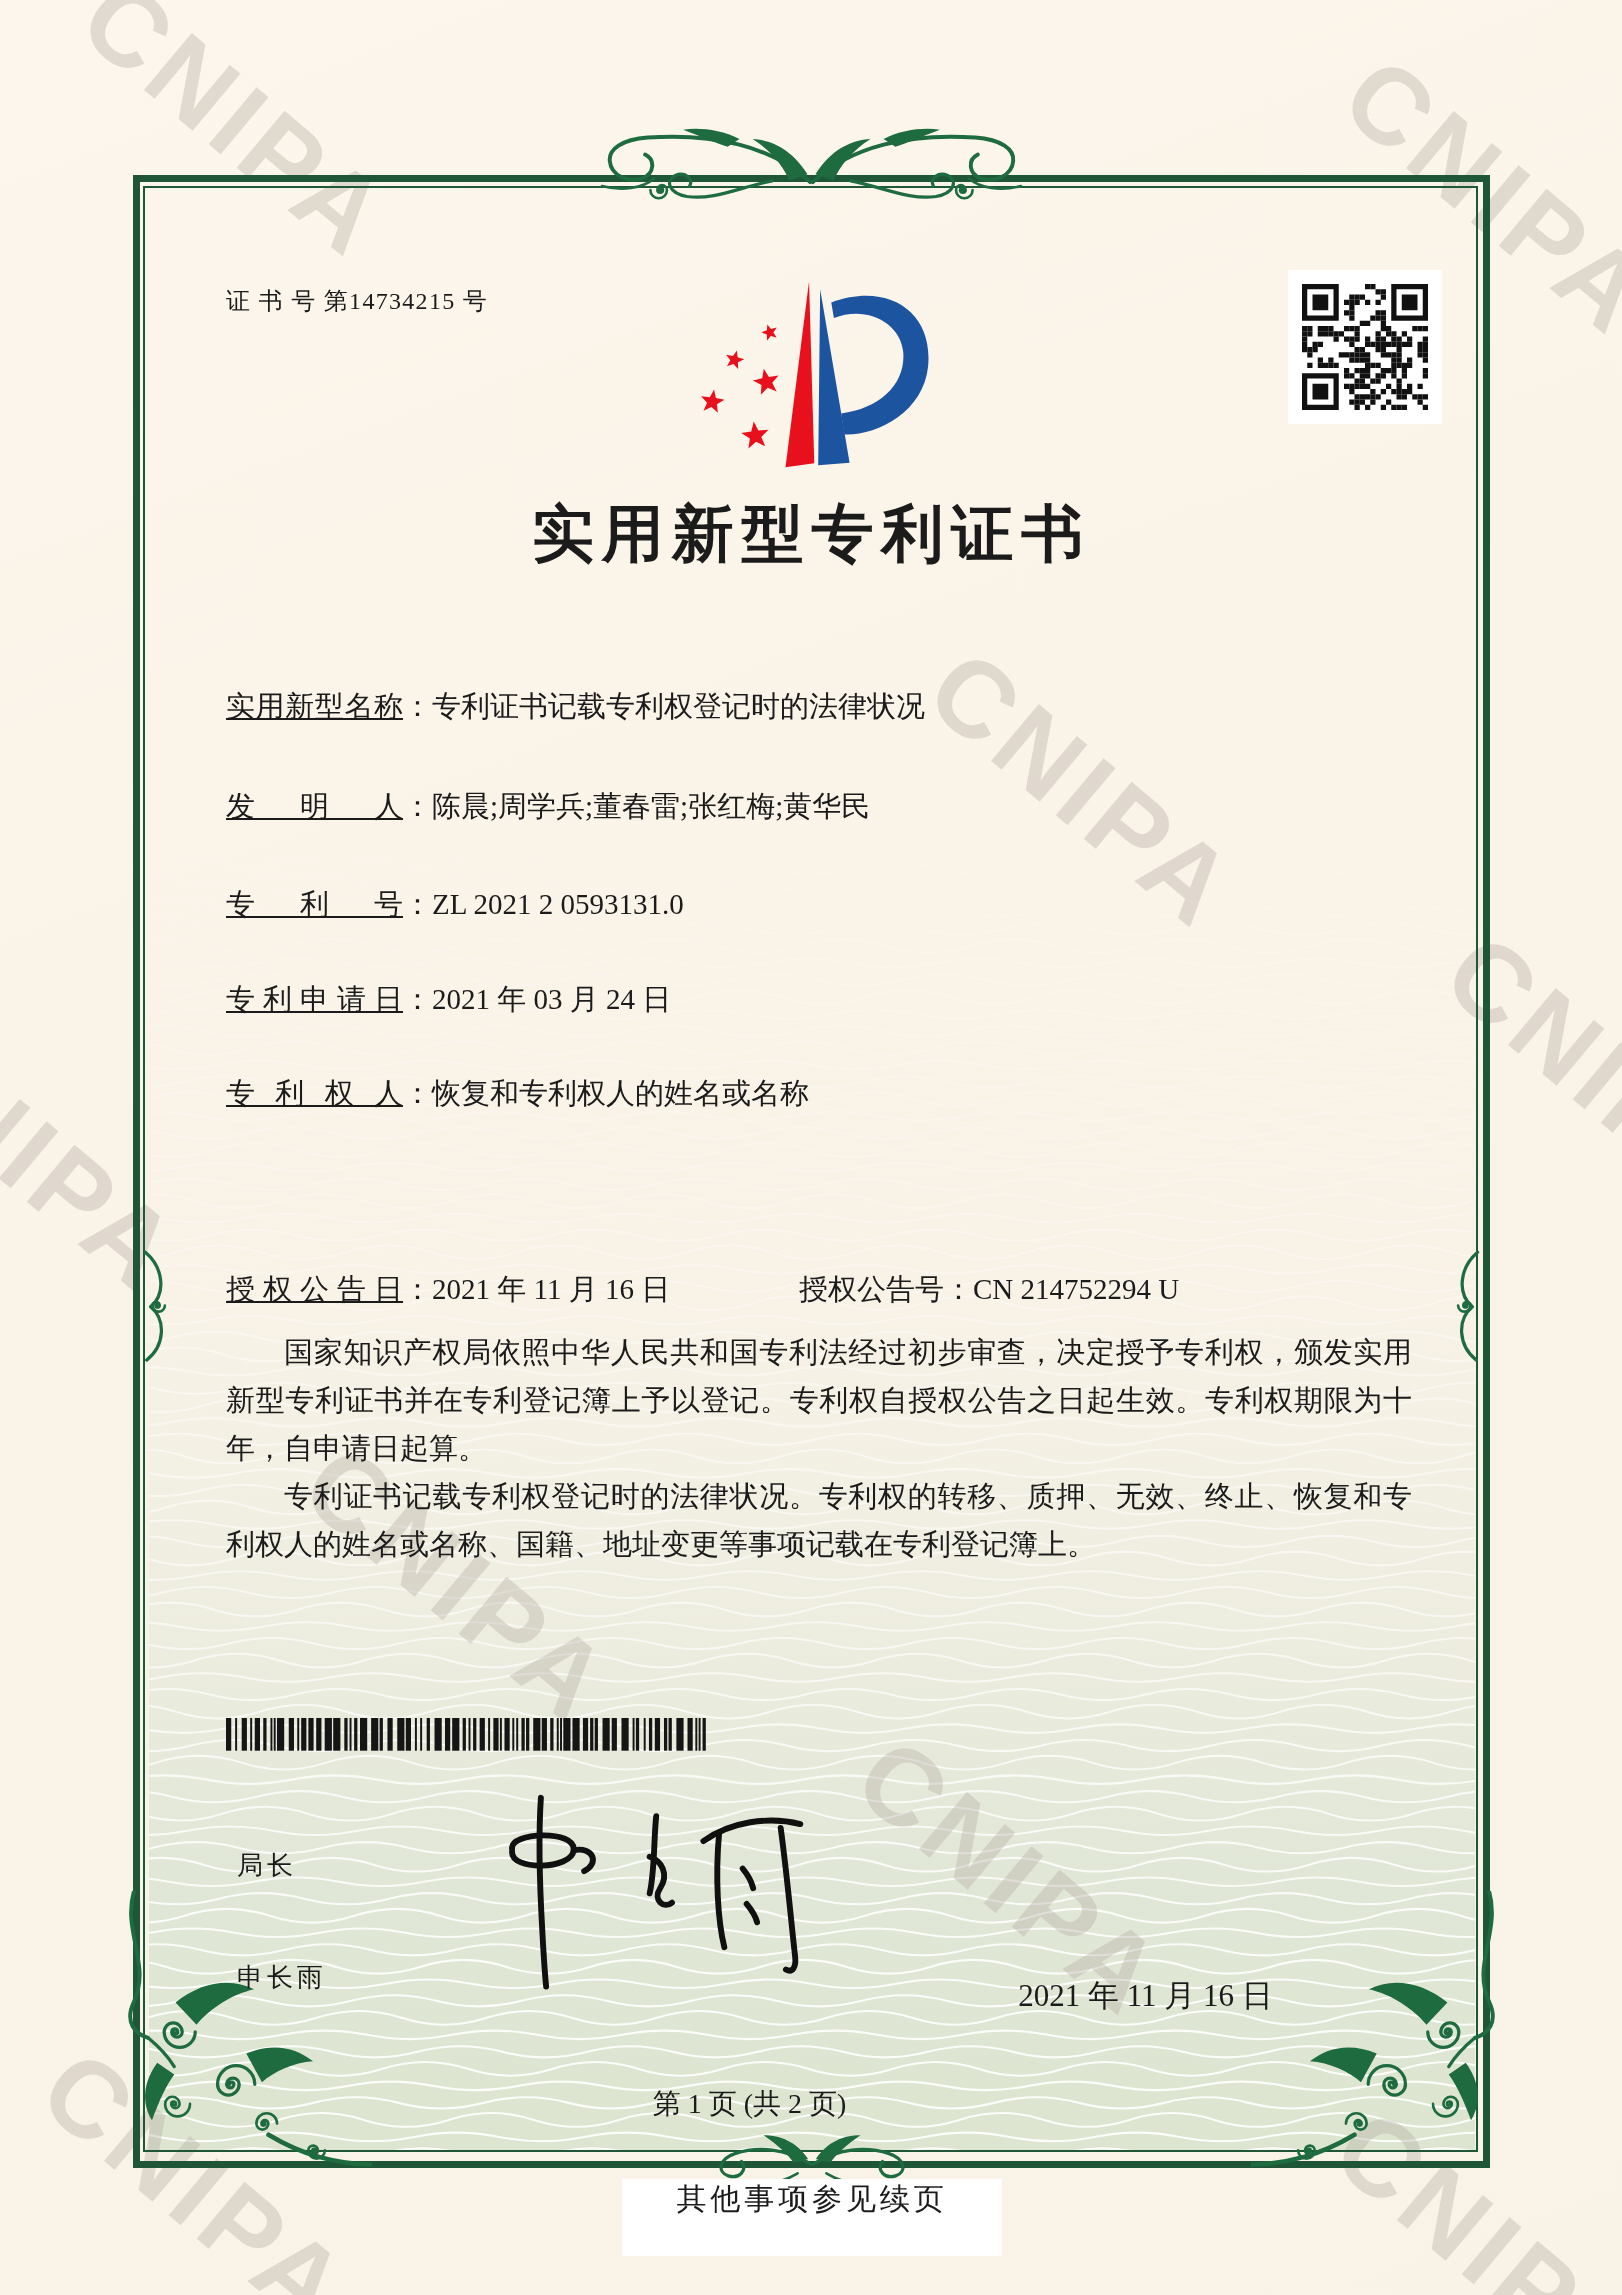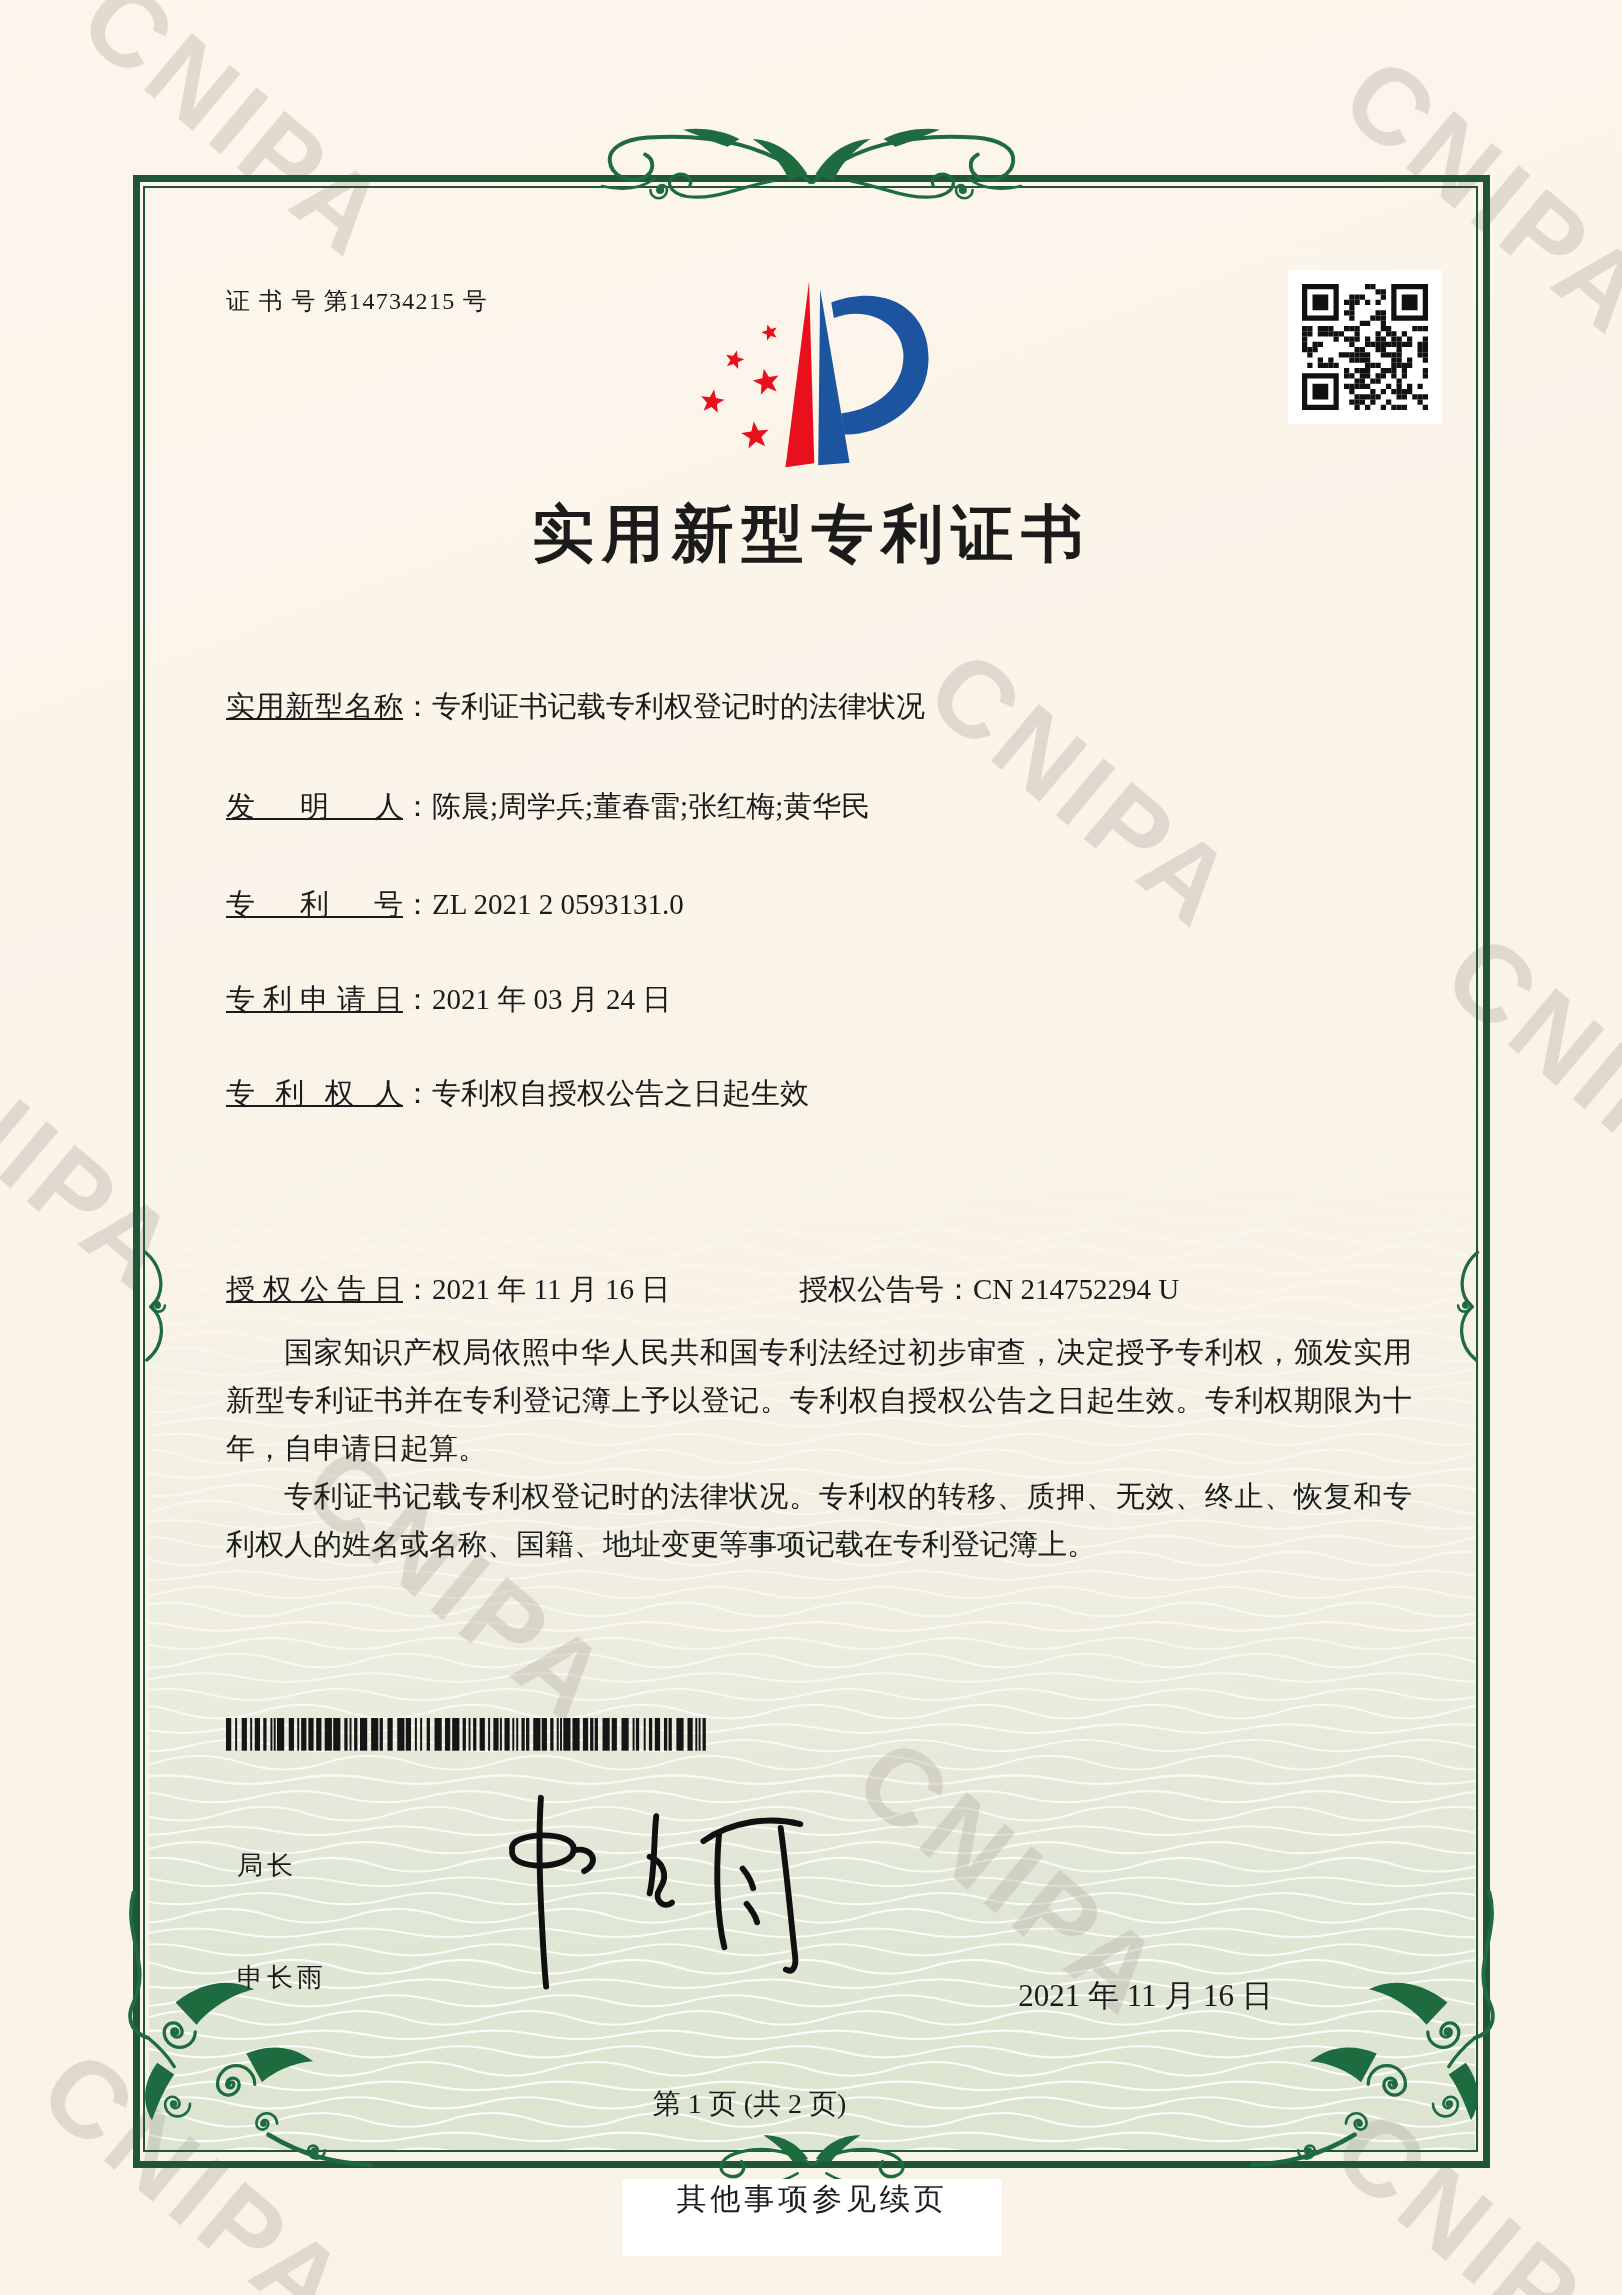--- a/index.html
+++ b/index.html
@@ -431,21 +431,21 @@
   <div class="abs content row" style="top:787px">
     <span class="lbl">发明人</span><span>：</span><span class="val">陈晨;周学兵;董春雷;张红梅;黄华民</span>
   </div>
   <div class="abs content row" style="top:885px">
     <span class="lbl">专利号</span><span>：</span><span class="val">ZL 2021 2 0593131.0</span>
   </div>
   <div class="abs content row" style="top:980px">
     <span class="lbl">专利申请日</span><span>：</span><span class="val">2021 年 03 月 24 日</span>
   </div>
   <div class="abs content row" style="top:1074px">
-    <span class="lbl">专利权人</span><span>：</span><span class="val">专利权自授权公告之日起生效</span>
+    <span class="lbl">专利权人</span><span>：</span><span class="val">恢复和专利权人的姓名或名称</span>
   </div>
   <div class="abs content row" style="top:1270px;width:1251px">
     <span>
       <span class="lbl">授权公告日</span><span>：</span><span class="val">2021 年 11 月 16 日</span>
     </span>
     <span style="position:absolute;left:573px;top:0">
       <span>授权公告号</span><span>：</span><span class="val">CN 214752294 U</span>
     </span>
   </div>
 

